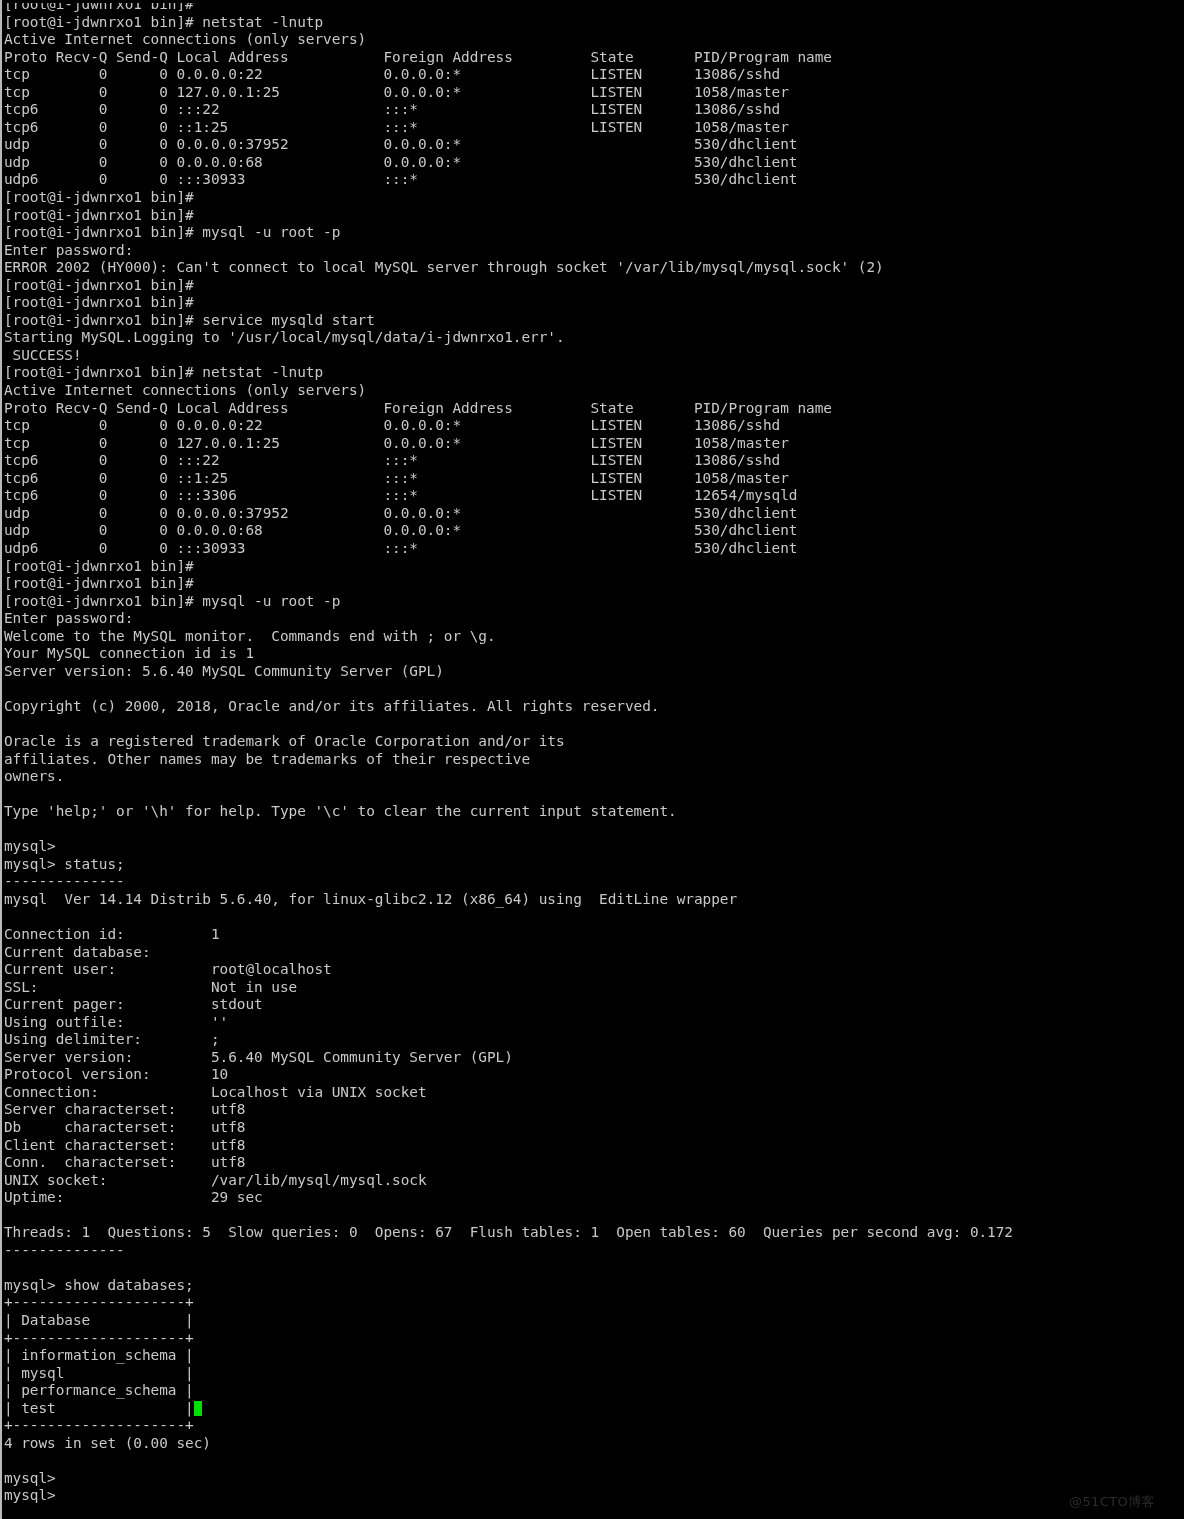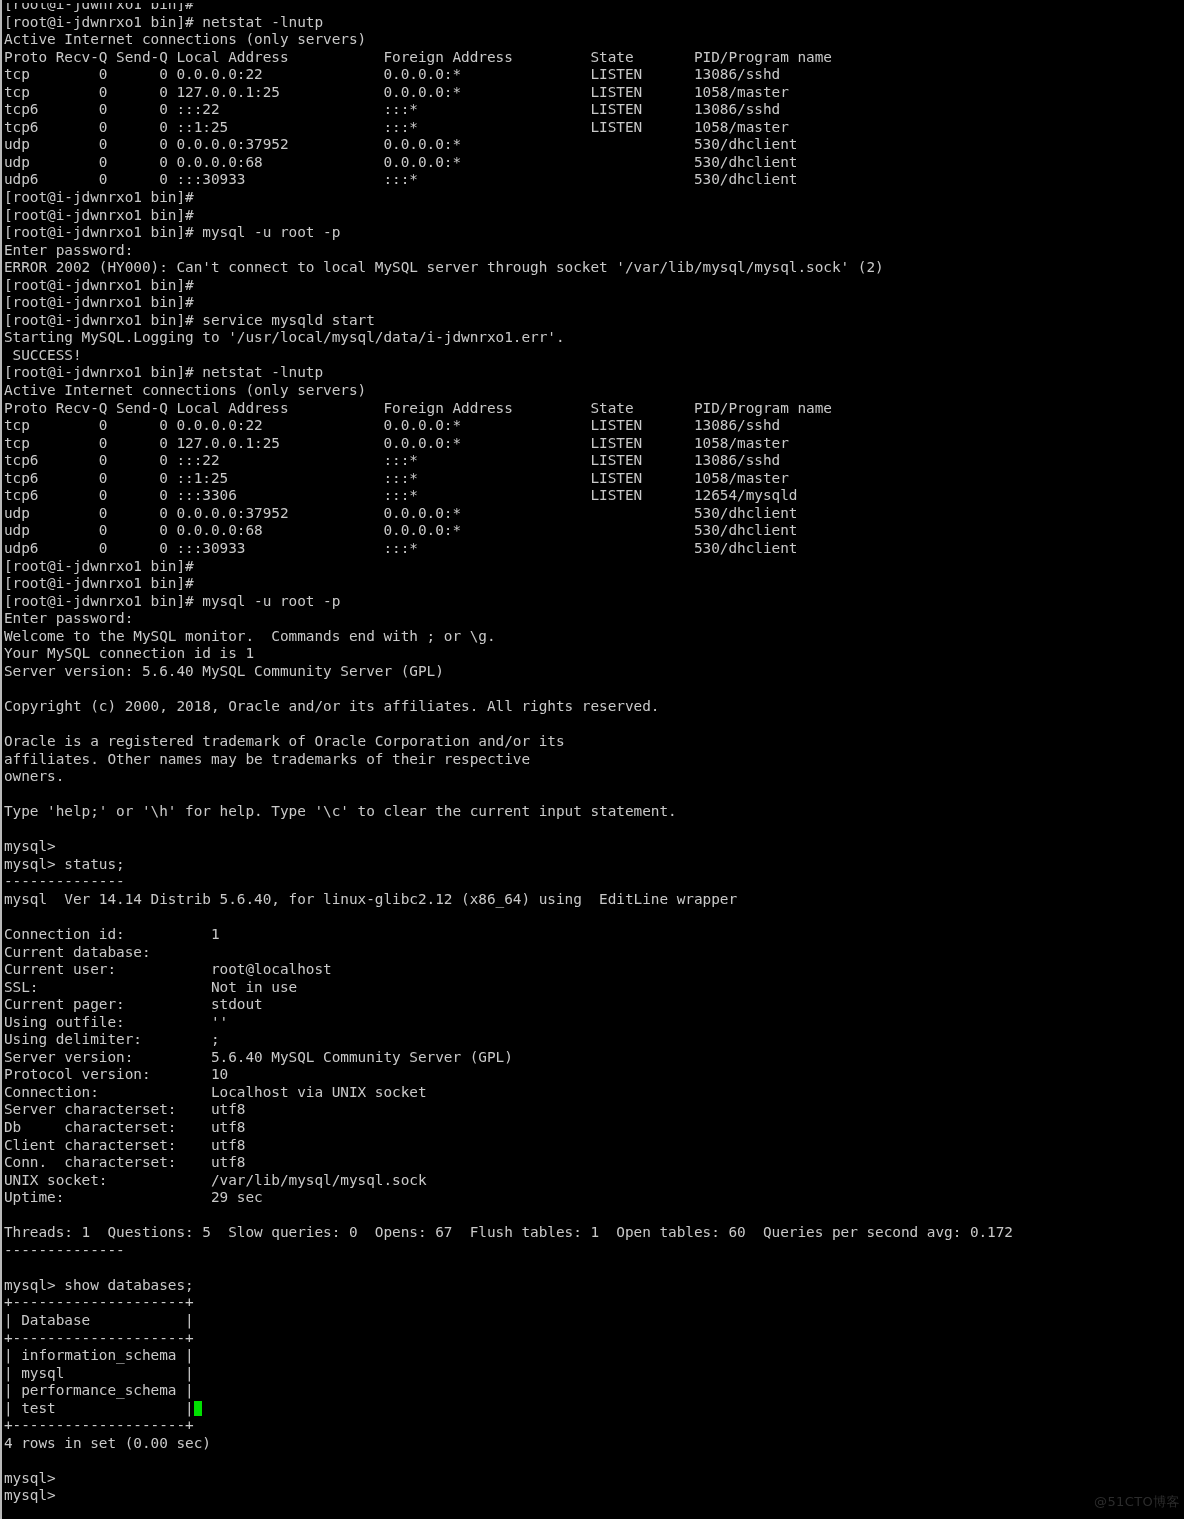--- a/index.html
+++ b/index.html
@@ -43,21 +43,21 @@
   }
   .cursor {
     display: inline-block;
     width: 8.6px;
     height: 15px;
     background: #00e000;
     vertical-align: -3px;
   }
   #watermark {
     position: absolute;
-    right: 4px;
+    right: 29px;
     bottom: 8px;
     color: #2c2c2c;
     font-family: "DejaVu Sans", "Liberation Sans", sans-serif;
     font-size: 13px;
     letter-spacing: 0.4px;
     white-space: pre;
   }
   #topclip {
     position: absolute;
     left: 0; top: 0;

